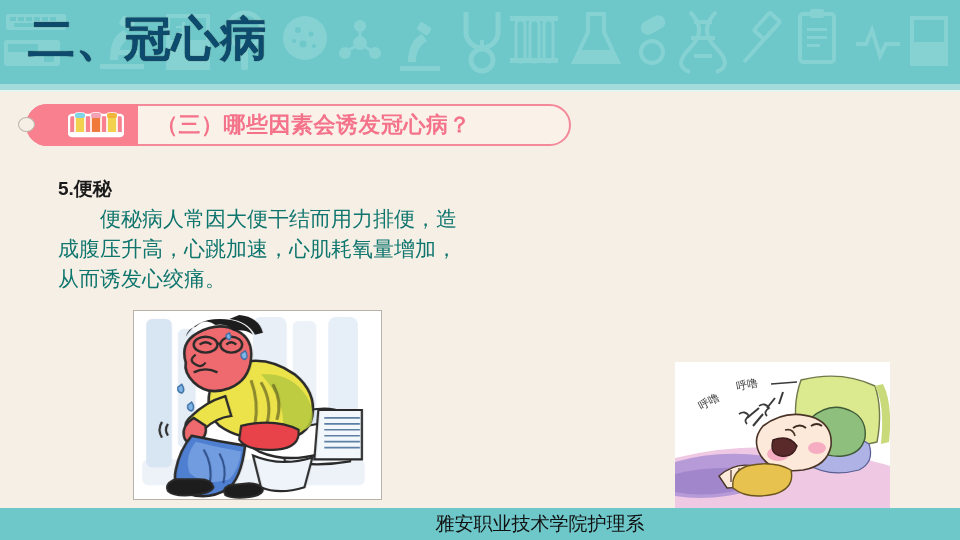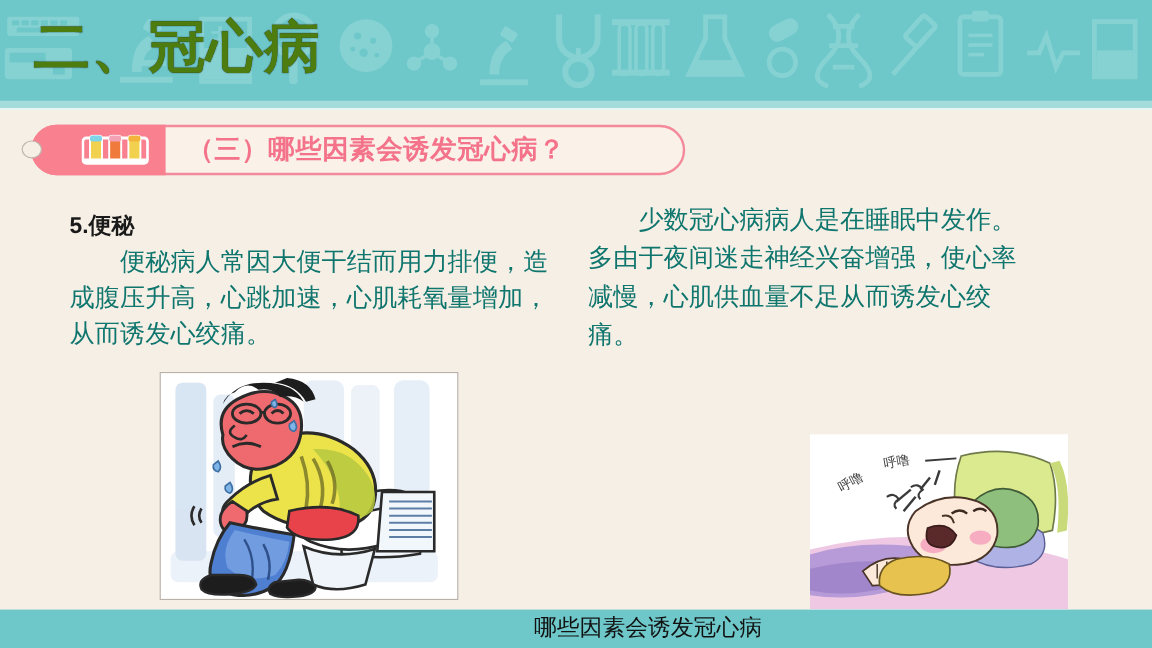--- a/index.html
+++ b/index.html
@@ -47,21 +47,21 @@
     width: 960px;
     height: 2px;
     background: #e8f4f2;
   }
   #slide-title {
     position: absolute;
     left: 28px;
     top: 6px;
     font-size: 47px;
     font-weight: bold;
-    color: #4d7c0f;
+    color: #0c4a6e;
     letter-spacing: 1px;
     line-height: 66px;
     white-space: nowrap;
     z-index: 5;
     text-shadow: 0 0 1px #111;
   }
 
   
   #body-bg {
     position: absolute;
@@ -333,21 +333,20 @@
     </svg>
     <div id="banner-text">（三）哪些因素会诱发冠心病？</div>
   </div>
 
   <div id="col-left" class="col">
     <div class="col-heading">5.便秘</div>
     <div class="col-body">便秘病人常因大便干结而用力排便，造成腹压升高，心跳加速，心肌耗氧量增加，从而诱发心绞痛。</div>
   </div>
 
   <div id="col-right" class="col">
-    <div class="col-body">少数冠心病病人是在睡眠中发作。多由于夜间迷走神经兴奋增强，使心率减慢，心肌供血量不足从而诱发心绞痛。</div>
   </div>
 
   <div id="pic-toilet">
     <svg viewBox="0 0 249 190" width="247" height="188" xmlns="http://www.w3.org/2000/svg">
       <rect x="0" y="0" width="249" height="190" fill="#ffffff"></rect>
 
       <g opacity="0.55" fill="#b9cfe8">
         <rect x="12" y="8" width="26" height="150" rx="6"></rect>
         <rect x="44" y="18" width="18" height="120" rx="6" opacity="0.7"></rect>
         <rect x="120" y="6" width="34" height="120" rx="8" opacity="0.6"></rect>
@@ -483,15 +482,15 @@
       <line x1="96" y1="22" x2="122" y2="20" stroke="#3a3a3a" stroke-width="1.6"></line>
 
       <g stroke="#3a3a3a" stroke-width="1.8" fill="none">
         <path d="M64 52 q6 -4 10 2 q-6 4 -2 8"></path>
         <path d="M84 44 q6 -4 10 2 q-6 4 -2 8"></path>
       </g>
     </svg>
   </div>
 
   <div id="footer-bar"></div>
-  <div id="footer-text">哪些因素会诱发冠心病</div>
+  <div id="footer-text">雅安职业技术学院护理系</div>
 
 </div>
 
 </body></html>

